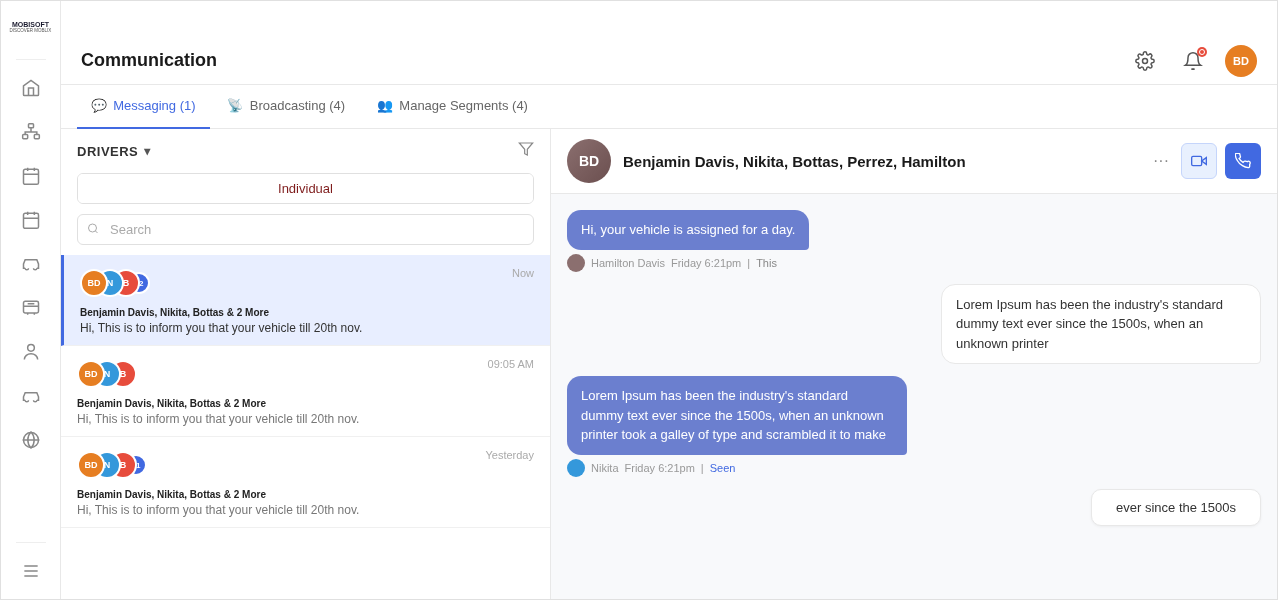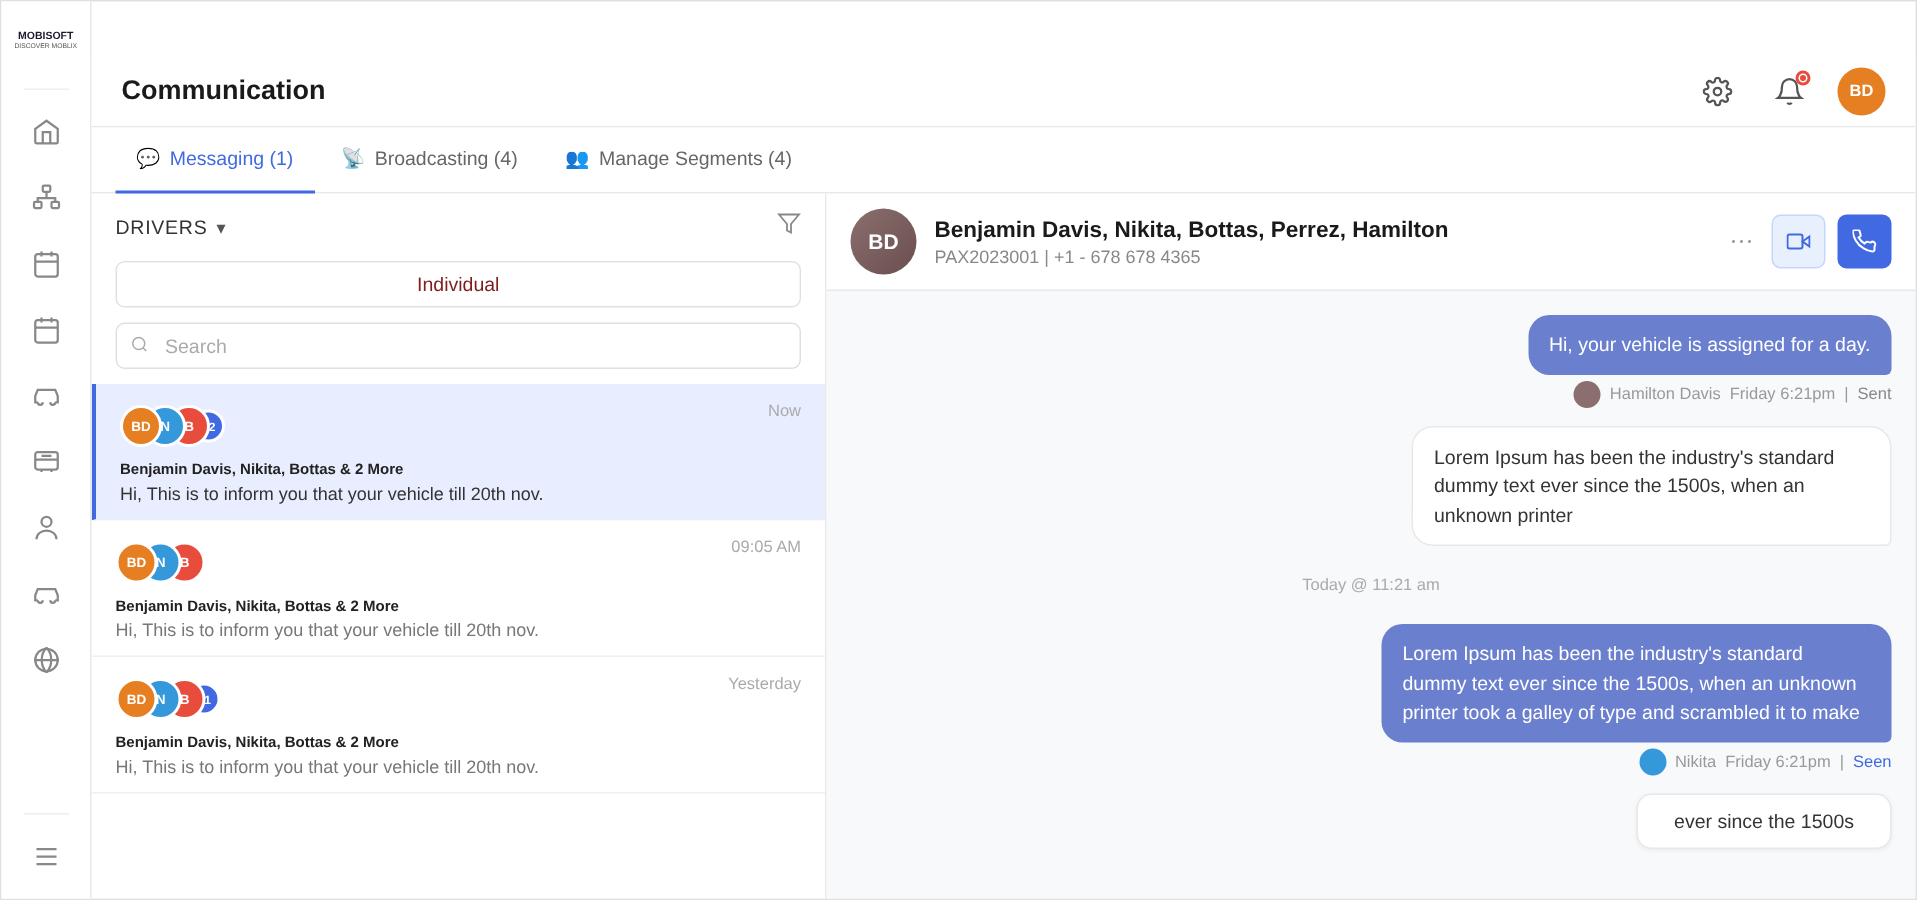--- a/index.html
+++ b/index.html
@@ -34,21 +34,21 @@
     .tabs-bar { display: flex; align-items: center; padding: 0 16px; border-bottom: 1px solid #e8e8e8; background: #fff; height: 44px; gap: 4px; }
     .tab-item { display: flex; align-items: center; gap: 6px; padding: 0 14px; height: 44px; font-size: 13px; color: #666; cursor: pointer; border-bottom: 2px solid transparent; position: relative; }
     .tab-item.active { color: #4169e1; border-bottom: 2px solid #4169e1; font-weight: 500; }
 
     
     .content-area { display: flex; flex: 1; overflow: hidden; }
 
     
     .left-panel { width: 490px; min-width: 490px; border-right: 1px solid #e8e8e8; display: flex; flex-direction: column; background: #fff; }
     .drivers-header { display: flex; align-items: center; justify-content: space-between; padding: 12px 16px; }
-    .drivers-title { display: flex; align-items: center; gap: 6px; font-size: 13px; font-weight: 400; color: #333; text-transform: uppercase; letter-spacing: 0.5px; text-align: center; }
+    .drivers-title { display: flex; align-items: center; gap: 6px; font-size: 13px; font-weight: 700; color: #333; text-transform: uppercase; letter-spacing: 0.5px; text-align: center; }
     .dropdown-arrow { color: #555; font-size: 12px; }
     .filter-btn { color: #888; cursor: pointer; }
 
     .toggle-group { display: flex; margin: 0 16px 10px; border: 1px solid #e0e0e0; border-radius: 6px; overflow: hidden; }
     .toggle-btn { flex: 1; padding: 7px 0; font-size: 13px; text-align: center; cursor: pointer; background: #fff; color: #7f1d1d; }
     .toggle-btn.active { color: #4169e1; font-weight: 600; }
 
     .search-box { margin: 0 16px 10px; position: relative; }
     .search-box input { width: 100%; padding: 7px 12px 7px 32px; border: 1px solid #e0e0e0; border-radius: 6px; font-size: 13px; color: #333; outline: none; background: #fff; }
     .search-box input::placeholder { color: #aaa; }
@@ -78,21 +78,21 @@
     .chat-header-name { font-size: 15px; font-weight: 700; color: #1a1a1a; }
     .chat-header-sub { font-size: 12px; color: #888; margin-top: 2px; }
     .chat-header-actions { display: flex; align-items: center; gap: 8px; }
     .more-btn { color: #888; cursor: pointer; padding: 4px; }
     .video-btn { width: 36px; height: 36px; background: #e8f0fe; border-radius: 6px; display: flex; align-items: center; justify-content: center; cursor: pointer; color: #4169e1; border: 1px solid #c5d5fb; }
     .call-btn { width: 36px; height: 36px; background: #4169e1; border-radius: 6px; display: flex; align-items: center; justify-content: center; cursor: pointer; color: #fff; }
 
     
     .chat-messages { flex: 1; overflow-y: auto; padding: 16px; display: flex; flex-direction: column; gap: 12px; }
     .msg-bubble-wrap { display: flex; flex-direction: column; }
-    .msg-bubble-wrap.received { align-items: flex-end; }
+    .msg-bubble-wrap.received { align-items: flex-start; }
     .msg-bubble { max-width: 320px; padding: 10px 14px; border-radius: 14px; font-size: 13px; line-height: 1.5; }
     .msg-bubble.sent { background: #6b7fcf; color: #fff; border-bottom-right-radius: 4px; }
     .msg-bubble.right-bubble { background: #fff; color: #333; border: 1px solid #e8e8e8; border-bottom-right-radius: 4px; max-width: 320px; }
     .msg-meta { display: flex; align-items: center; gap: 6px; margin-top: 4px; font-size: 11px; color: #999; }
     .msg-meta-avatar { width: 18px; height: 18px; border-radius: 50%; background: #8b6f6f; flex-shrink: 0; }
     .msg-seen { color: #888; font-weight: 500; }
     .msg-sent-status { color: #4169e1; font-weight: 500; }
     .date-divider { display: flex; align-items: center; justify-content: center; font-size: 11px; color: #aaa; margin: 8px 0; }
     .partial-bubble { background: #fff; color: #333; padding: 10px 24px; border-radius: 10px; font-size: 13px; align-self: flex-end; border: 1px solid #e8e8e8; max-width: 300px; box-shadow: 0 1px 3px rgba(0,0,0,0.05); }
 
@@ -289,25 +289,20 @@
           </div>
         </div>
       </div>
 
       <div class="chat-panel">
 
         <div class="chat-header">
           <div class="chat-avatar-large" style="background: linear-gradient(135deg, #8b6f6f 0%, #6b4f4f 100%); display:flex; align-items:center; justify-content:center; color:#fff; font-weight:700; font-size:14px;">BD</div>
           <div class="chat-header-info">
             <div class="chat-header-name">Benjamin Davis, Nikita, Bottas, Perrez, Hamilton</div>
-            <div class="chat-header-sub">
-              <span>PAX2023001</span>
-              <span> | </span>
-              <span>+1 - 678 678 4365</span>
-            </div>
           </div>
           <div class="chat-header-actions">
             <div class="more-btn">···</div>
             <div class="video-btn">
               <svg width="16" height="16" viewBox="0 0 24 24" fill="none" stroke="currentColor" stroke-width="2">
                   <polygon points="23 7 16 12 23 17 23 7"></polygon>
                   <rect x="1" y="5" width="15" height="14" rx="2"></rect>
                 </svg>
             </div>
             <div class="call-btn">
@@ -320,31 +315,28 @@
 
         <div class="chat-messages">
 
           <div class="msg-bubble-wrap received">
             <div class="msg-bubble sent">Hi, your vehicle is assigned for a day.</div>
             <div class="msg-meta">
               <div class="msg-meta-avatar"></div>
               <span>Hamilton Davis</span>
               <span>Friday 6:21pm</span>
               <span>|</span>
-              <span class="msg-seen">Sent</span>
+              <span class="msg-seen">This</span>
             </div>
           </div>
 
           <div style="display:flex; justify-content:flex-end;">
             <div class="msg-bubble right-bubble">Lorem Ipsum has been the industry's standard dummy text ever since the 1500s, when an unknown printer</div>
           </div>
 
-          <div class="date-divider">
-            <span>Today @ 11:21 am</span>
-          </div>
 
           <div class="msg-bubble-wrap received">
             <div class="msg-bubble sent" style="max-width: 340px;">Lorem Ipsum has been the industry's standard dummy text ever since the 1500s, when an unknown printer took a galley of type and scrambled it to make</div>
             <div class="msg-meta">
               <div class="msg-meta-avatar" style="background:#3498db;"></div>
               <span>Nikita</span>
               <span>Friday 6:21pm</span>
               <span>|</span>
               <span class="msg-sent-status">Seen</span>
             </div>

